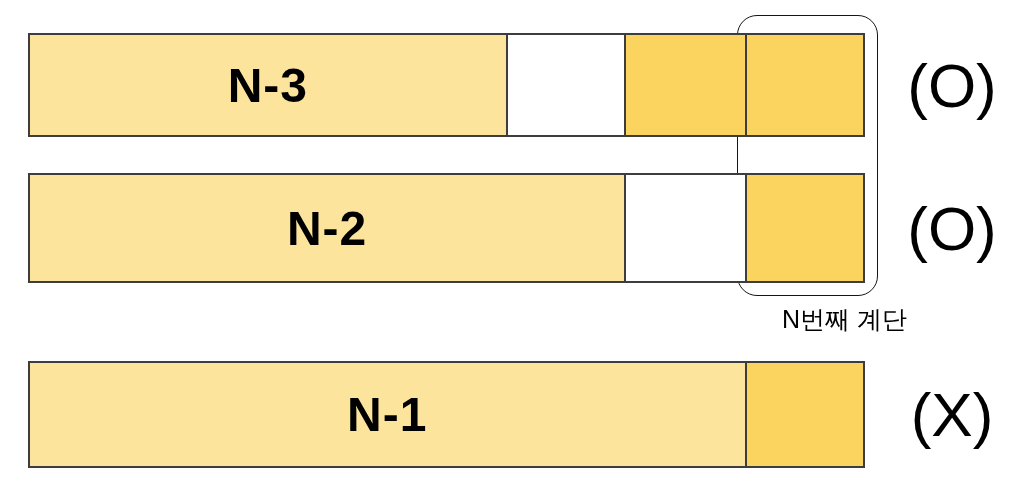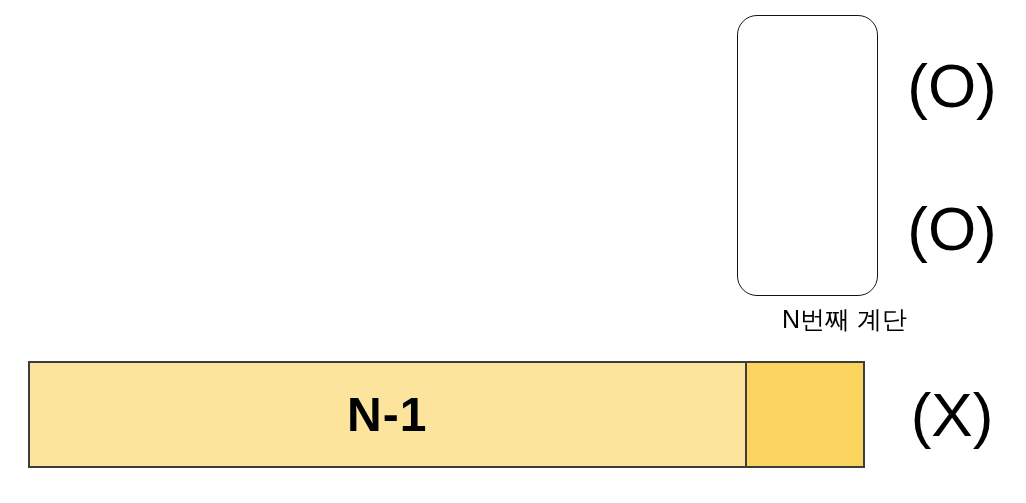--- a/index.html
+++ b/index.html
@@ -80,21 +80,36 @@
     color: var(--c-text, #000000);
     white-space: nowrap;
   }
 </style>
 </head>
 <body>
 
 <div class="canvas" id="diagram" style="--c-bg: #ffffff; --c-path: #fce49c; --c-stepped: #fbd35f; --c-skipped: #ffffff; --c-border: #3d3d3d; --c-outline: #151515; --c-text: #000000;">
   <div class="outline" id="nth-outline" style="left: 737px; top: 15px; width: 141px; height: 281px; border-radius: 20px;"></div>
   <div class="caption">N번째 계단</div>
+<div class="bar" style="left: 28px; width: 837px; top: 33px; height: 104px;">
+      <div class="seg seg-path" style="flex: 0 1 478px;">
+        <div class="bar-label">N-3</div>
+      </div>
+      <div class="seg seg-skipped" style="flex: 0 1 119px;"></div>
+      <div class="seg seg-stepped" style="flex: 0 1 121px;"></div>
+      <div class="seg seg-stepped" style="flex: 0 1 119px;"></div>
+    </div>
     <div class="marker" style="top: 33px; height: 104px;">(O)</div>
+    <div class="bar" style="left: 28px; width: 837px; top: 173px; height: 110px;">
+      <div class="seg seg-path" style="flex: 0 1 597px;">
+        <div class="bar-label">N-2</div>
+      </div>
+      <div class="seg seg-skipped" style="flex: 0 1 121px;"></div>
+      <div class="seg seg-stepped" style="flex: 0 1 119px;"></div>
+    </div>
     <div class="marker" style="top: 173px; height: 110px;">(O)</div>
     <div class="bar" style="left: 28px; width: 837px; top: 361px; height: 107px; align-items: flex-end;">
       <div class="seg seg-path" style="flex: 0 1 718px;">
         <div class="bar-label">N-1</div>
       </div>
       <div class="seg seg-stepped" style="flex: 0 1 119px;"></div>
     </div>
     <div class="marker" style="top: 361px; height: 107px;">(X)</div>
   </div>
 

